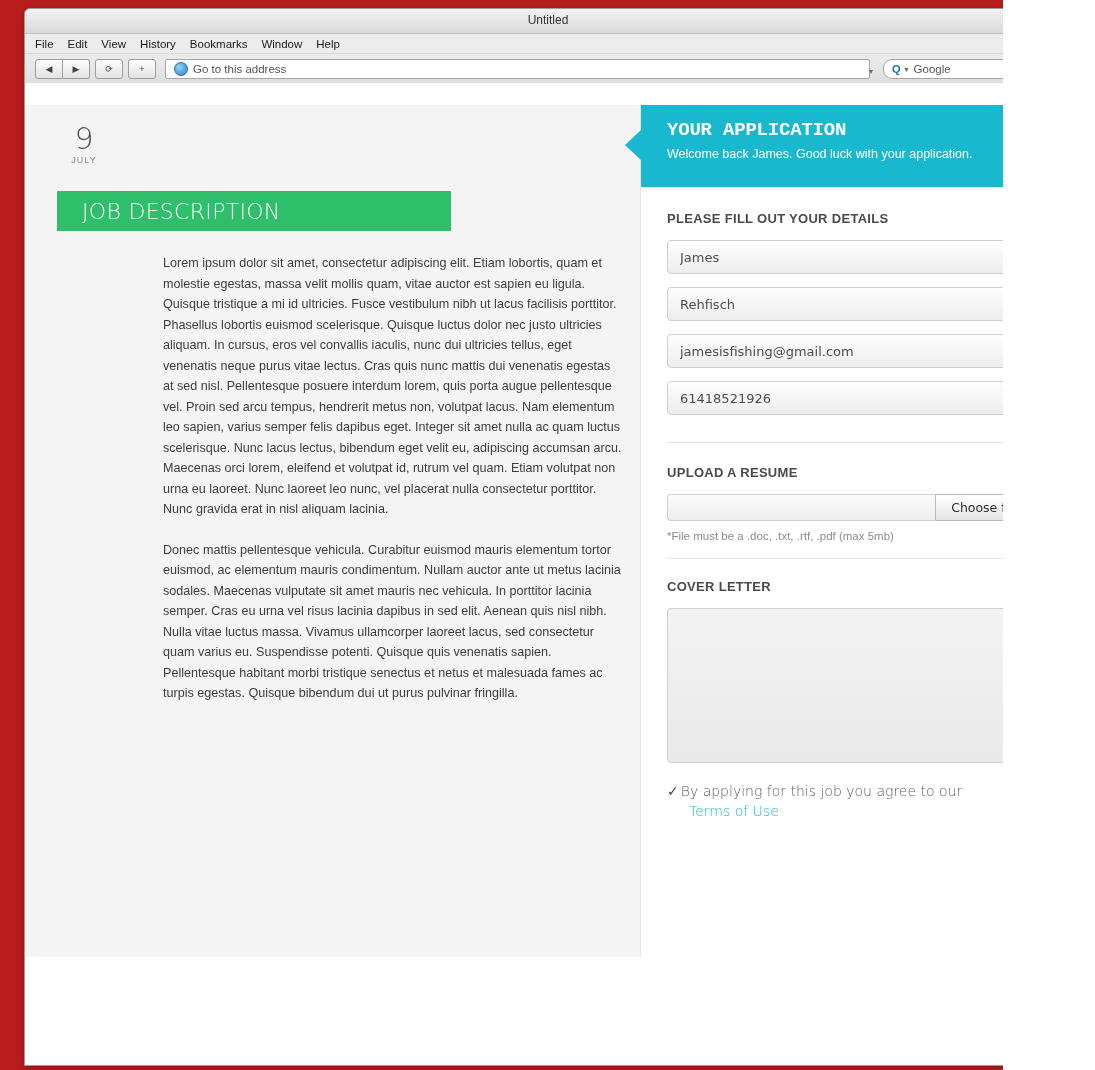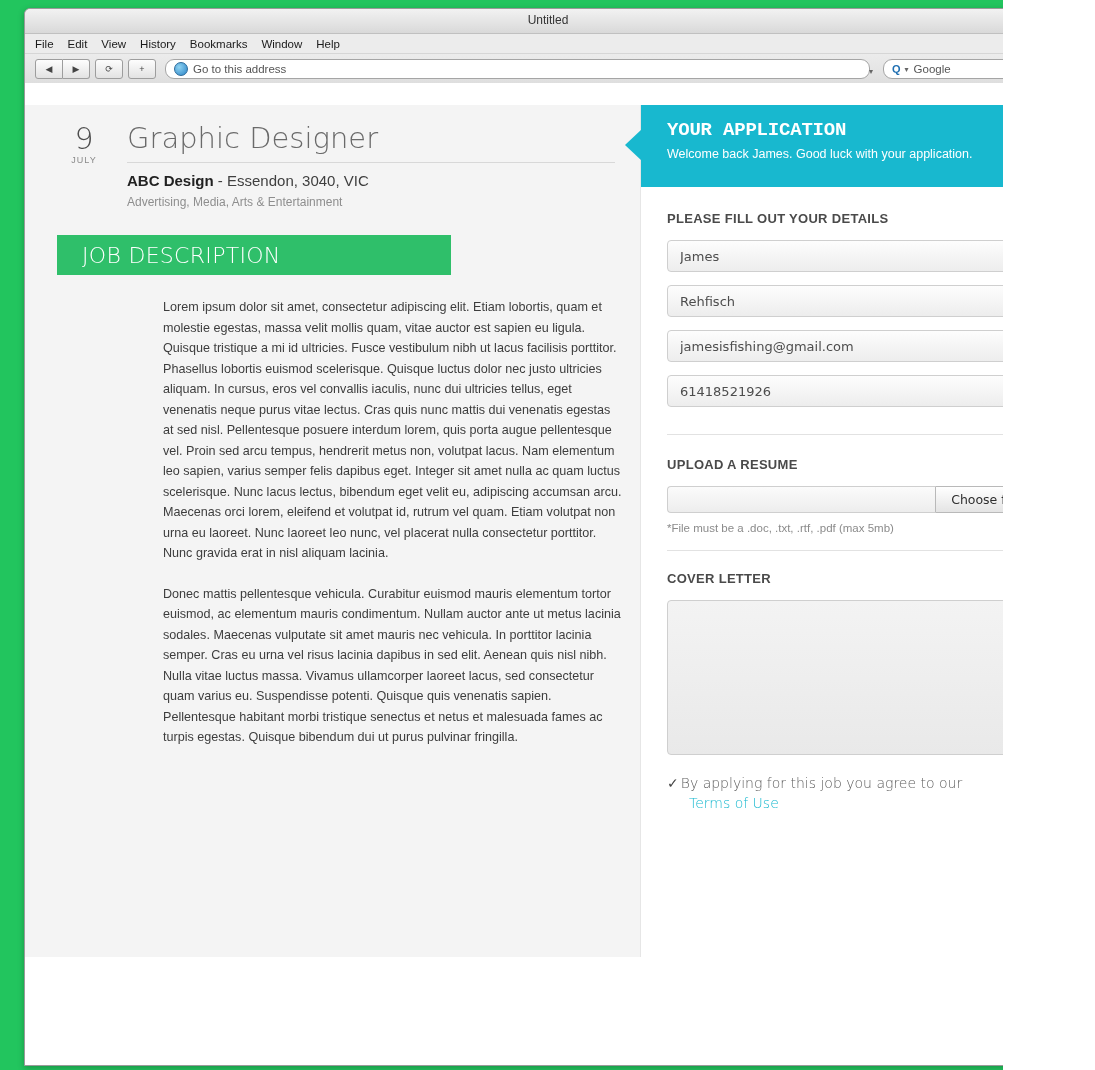--- a/index.html
+++ b/index.html
@@ -6,21 +6,21 @@
     margin: 0;
     padding: 0;
     background: #ffffff;
     font-family: "Liberation Sans", sans-serif;
   }
   #screen {
     position: relative;
     width: 1003px;
     height: 1070px;
     overflow: hidden;
-    background: #22c55e;
+    background: #b91c1c;
   }
 
   
   .browser-window {
     position: absolute;
     left: 24px;
     top: 8px;
     width: 1046px;
     height: 1056px;
     background: #e8e8e8;
@@ -100,21 +100,21 @@
   }
   .nav-group .nav-btn:first-child { border-radius: 3px 0 0 3px; }
   .nav-group .nav-btn:last-child { border-radius: 0 3px 3px 0; border-left: none; }
 
   .address-bar {
     flex: 1;
     height: 18px;
     margin-left: 4px;
     background: #ffffff;
     border: 1px solid #a5a5a5;
-    border-radius: 9px;
+    border-radius: 2px;
     display: flex;
     align-items: center;
     padding: 0 8px;
     position: relative;
   }
   .addr-globe {
     width: 12px; height: 12px;
     border-radius: 50%;
     background: radial-gradient(circle at 35% 35%, #8fd3f2, #2b84c7);
     border: 1px solid #2b6a9b;
@@ -370,21 +370,21 @@
   }
   .field {
     width: 100%;
     height: 32px;
     box-sizing: border-box;
     border: 1px solid #cfcfcf;
     border-radius: 4px;
     background: linear-gradient(#fdfdfd, #ededed);
     font-size: 13px;
     color: #4d4d4d;
-    padding: 8px 12px;
+    padding: 16px 12px;
     margin-bottom: 13px;
     font-family: "DejaVu Sans", sans-serif;
     outline: none;
   }
   .divider {
     border-top: 1px solid #e2e2e2;
     margin: 14px 0 0 0;
   }
 
   .upload-row {
@@ -518,27 +518,20 @@
         <div class="content-wrap">
 
           <div class="col-divider"></div>
 
           <div class="left-col">
             <div class="job-head">
               <div class="date-box">
                 <div class="date-day">9</div>
                 <div class="date-month">JULY</div>
               </div>
-              <div class="job-head-info">
-                <h1 class="job-title">Graphic Designer</h1>
-                <p class="job-company">
-                  <b>ABC Design</b><span> - Essendon, 3040, VIC</span>
-                </p>
-                <p class="job-category">Advertising, Media, Arts &amp; Entertainment</p>
-              </div>
             </div>
 
             <div class="section-banner">
               <span>JOB DESCRIPTION</span>
             </div>
 
             <div class="desc">
               <p>Lorem ipsum dolor sit amet, consectetur adipiscing elit. Etiam lobortis, quam et molestie egestas, massa velit mollis quam, vitae auctor est sapien eu ligula. Quisque tristique a mi id ultricies. Fusce vestibulum nibh ut lacus facilisis porttitor. Phasellus lobortis euismod scelerisque. Quisque luctus dolor nec justo ultricies aliquam. In cursus, eros vel convallis iaculis, nunc dui ultricies tellus, eget venenatis neque purus vitae lectus. Cras quis nunc mattis dui venenatis egestas at sed nisl. Pellentesque posuere interdum lorem, quis porta augue pellentesque vel. Proin sed arcu tempus, hendrerit metus non, volutpat lacus. Nam elementum leo sapien, varius semper felis dapibus eget. Integer sit amet nulla ac quam luctus scelerisque. Nunc lacus lectus, bibendum eget velit eu, adipiscing accumsan arcu. Maecenas orci lorem, eleifend et volutpat id, rutrum vel quam. Etiam volutpat non urna eu laoreet. Nunc laoreet leo nunc, vel placerat nulla consectetur porttitor. Nunc gravida erat in nisl aliquam lacinia.</p>
               <p>Donec mattis pellentesque vehicula. Curabitur euismod mauris elementum tortor euismod, ac elementum mauris condimentum. Nullam auctor ante ut metus lacinia sodales. Maecenas vulputate sit amet mauris nec vehicula. In porttitor lacinia semper. Cras eu urna vel risus lacinia dapibus in sed elit. Aenean quis nisl nibh. Nulla vitae luctus massa. Vivamus ullamcorper laoreet lacus, sed consectetur quam varius eu. Suspendisse potenti. Quisque quis venenatis sapien. Pellentesque habitant morbi tristique senectus et netus et malesuada fames ac turpis egestas. Quisque bibendum dui ut purus pulvinar fringilla.</p>
             </div>

